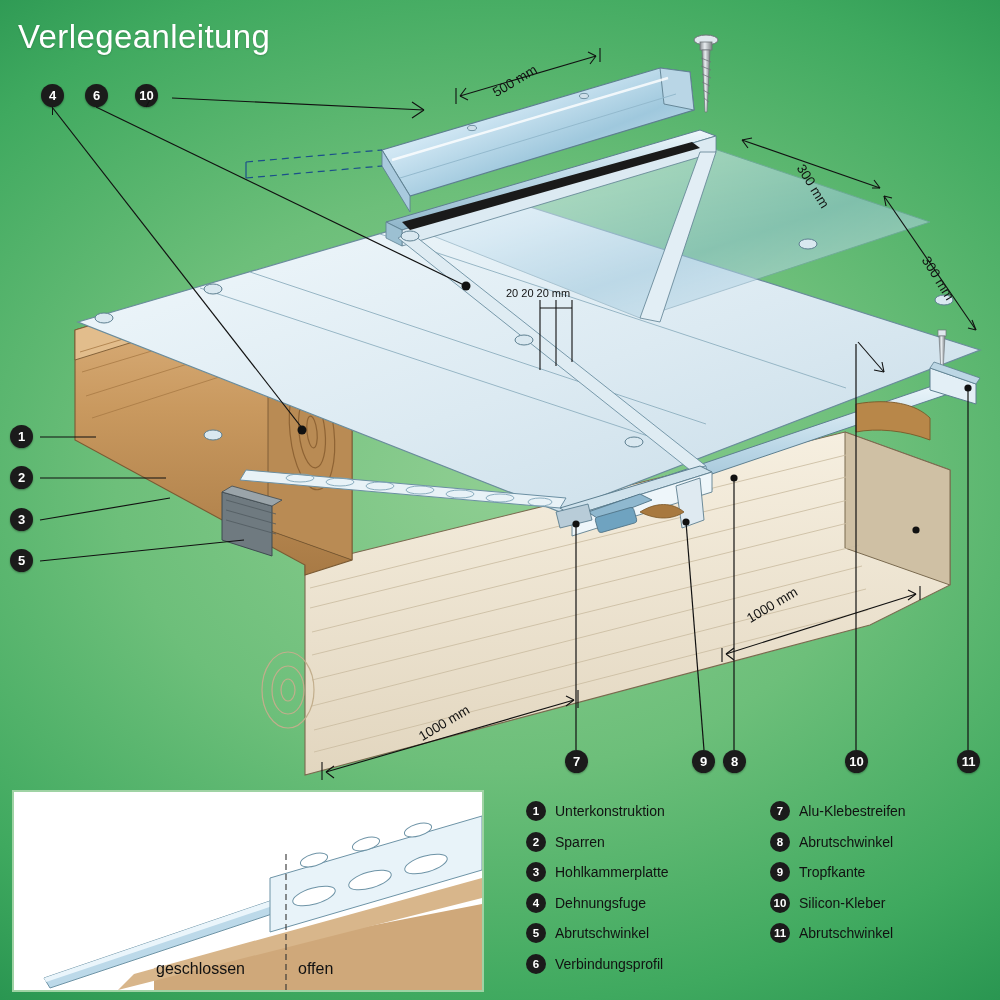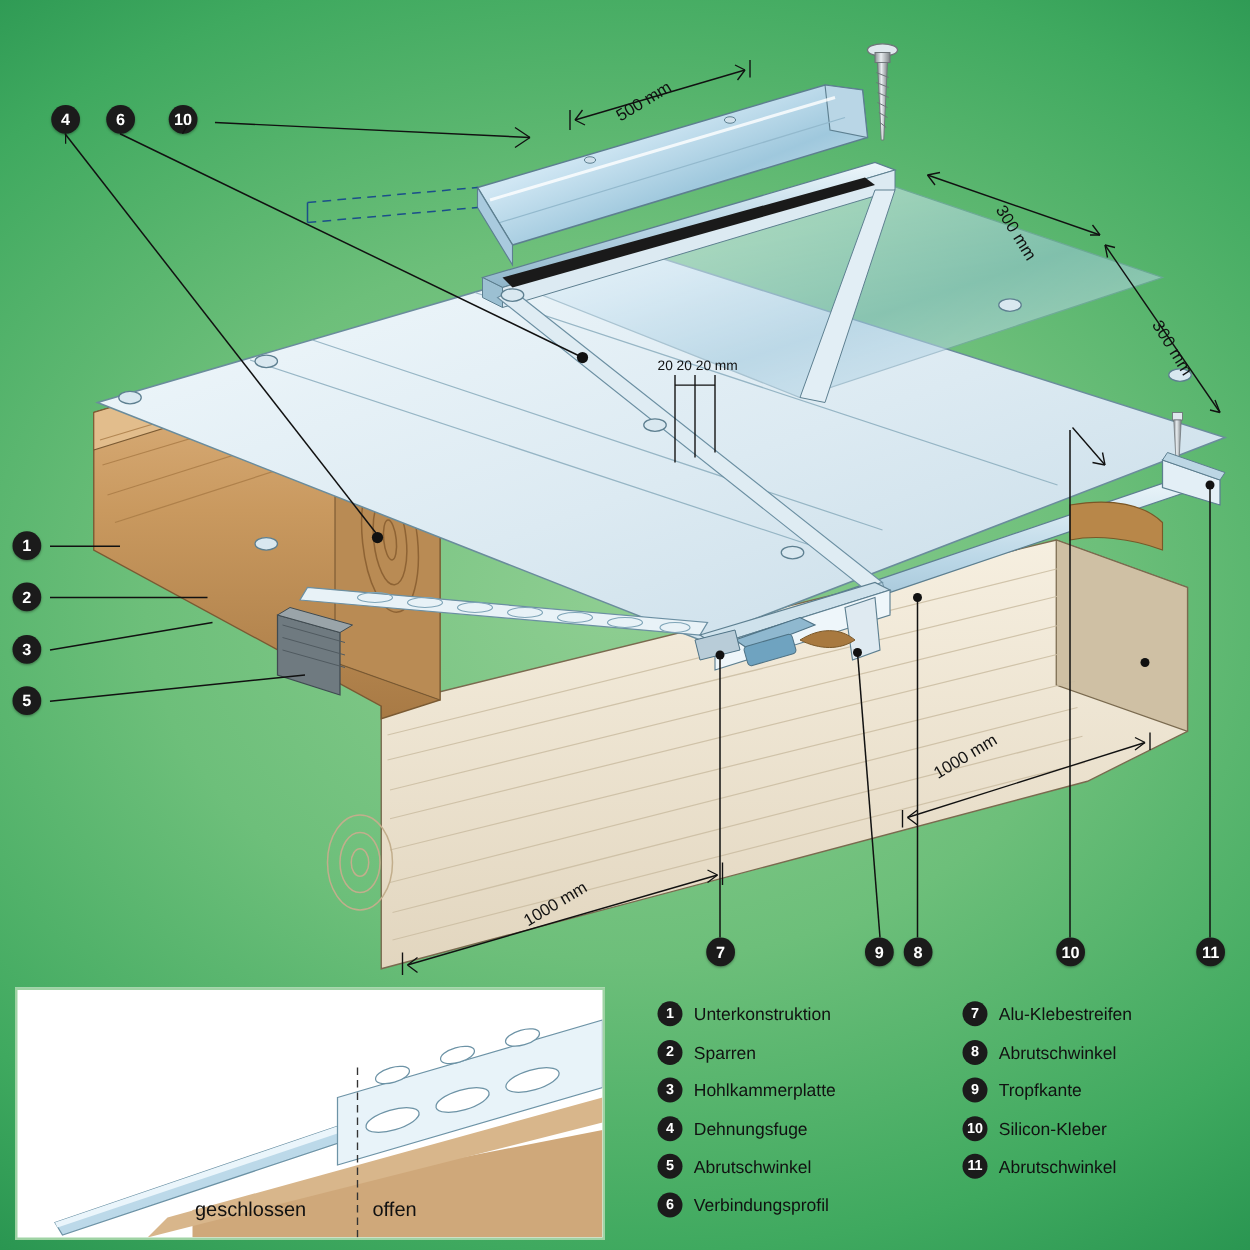--- a/index.html
+++ b/index.html
@@ -302,25 +302,26 @@
       <path d="M322,780 L322,762 M578,708 L578,690"></path>
 
       <path d="M172,98 L424,110"></path>
       <path d="M424,110 L412,102 M424,110 L412,118"></path>
 
       <path d="M858,342 L884,372"></path>
       <path d="M884,372 L874,370 M884,372 L882,362"></path>
     </g>
   </svg>
 
+  <div id="title">Verlegeanleitung</div>
 
   <div class="dim rot-n31" style="left:494px;top:86px;">500 mm</div>
   <div class="dim rot-58" style="left:800px;top:158px;">300 mm</div>
   <div class="dim rot-58" style="left:925px;top:250px;">300 mm</div>
-  <div class="dim small" style="left:526px;top:287px;">20 20 20 mm</div>
+  <div class="dim small" style="left:506px;top:287px;">20 20 20 mm</div>
   <div class="dim rot-n31" style="left:748px;top:612px;">1000 mm</div>
   <div class="dim rot-n31" style="left:420px;top:730px;">1000 mm</div>
 
   <div class="bullet" style="left:41px;top:84px;">4</div>
   <div class="bullet" style="left:85px;top:84px;">6</div>
   <div class="bullet" style="left:135px;top:84px;">10</div>
   <div class="lead v" style="left:52px;top:107px;height:8px;"></div>
   <svg style="position:absolute;left:0;top:0;width:1000px;height:1000px;pointer-events:none">
     <g stroke="#111" stroke-width="1.2" fill="none">
       <path d="M52,107 L302,428"></path>

